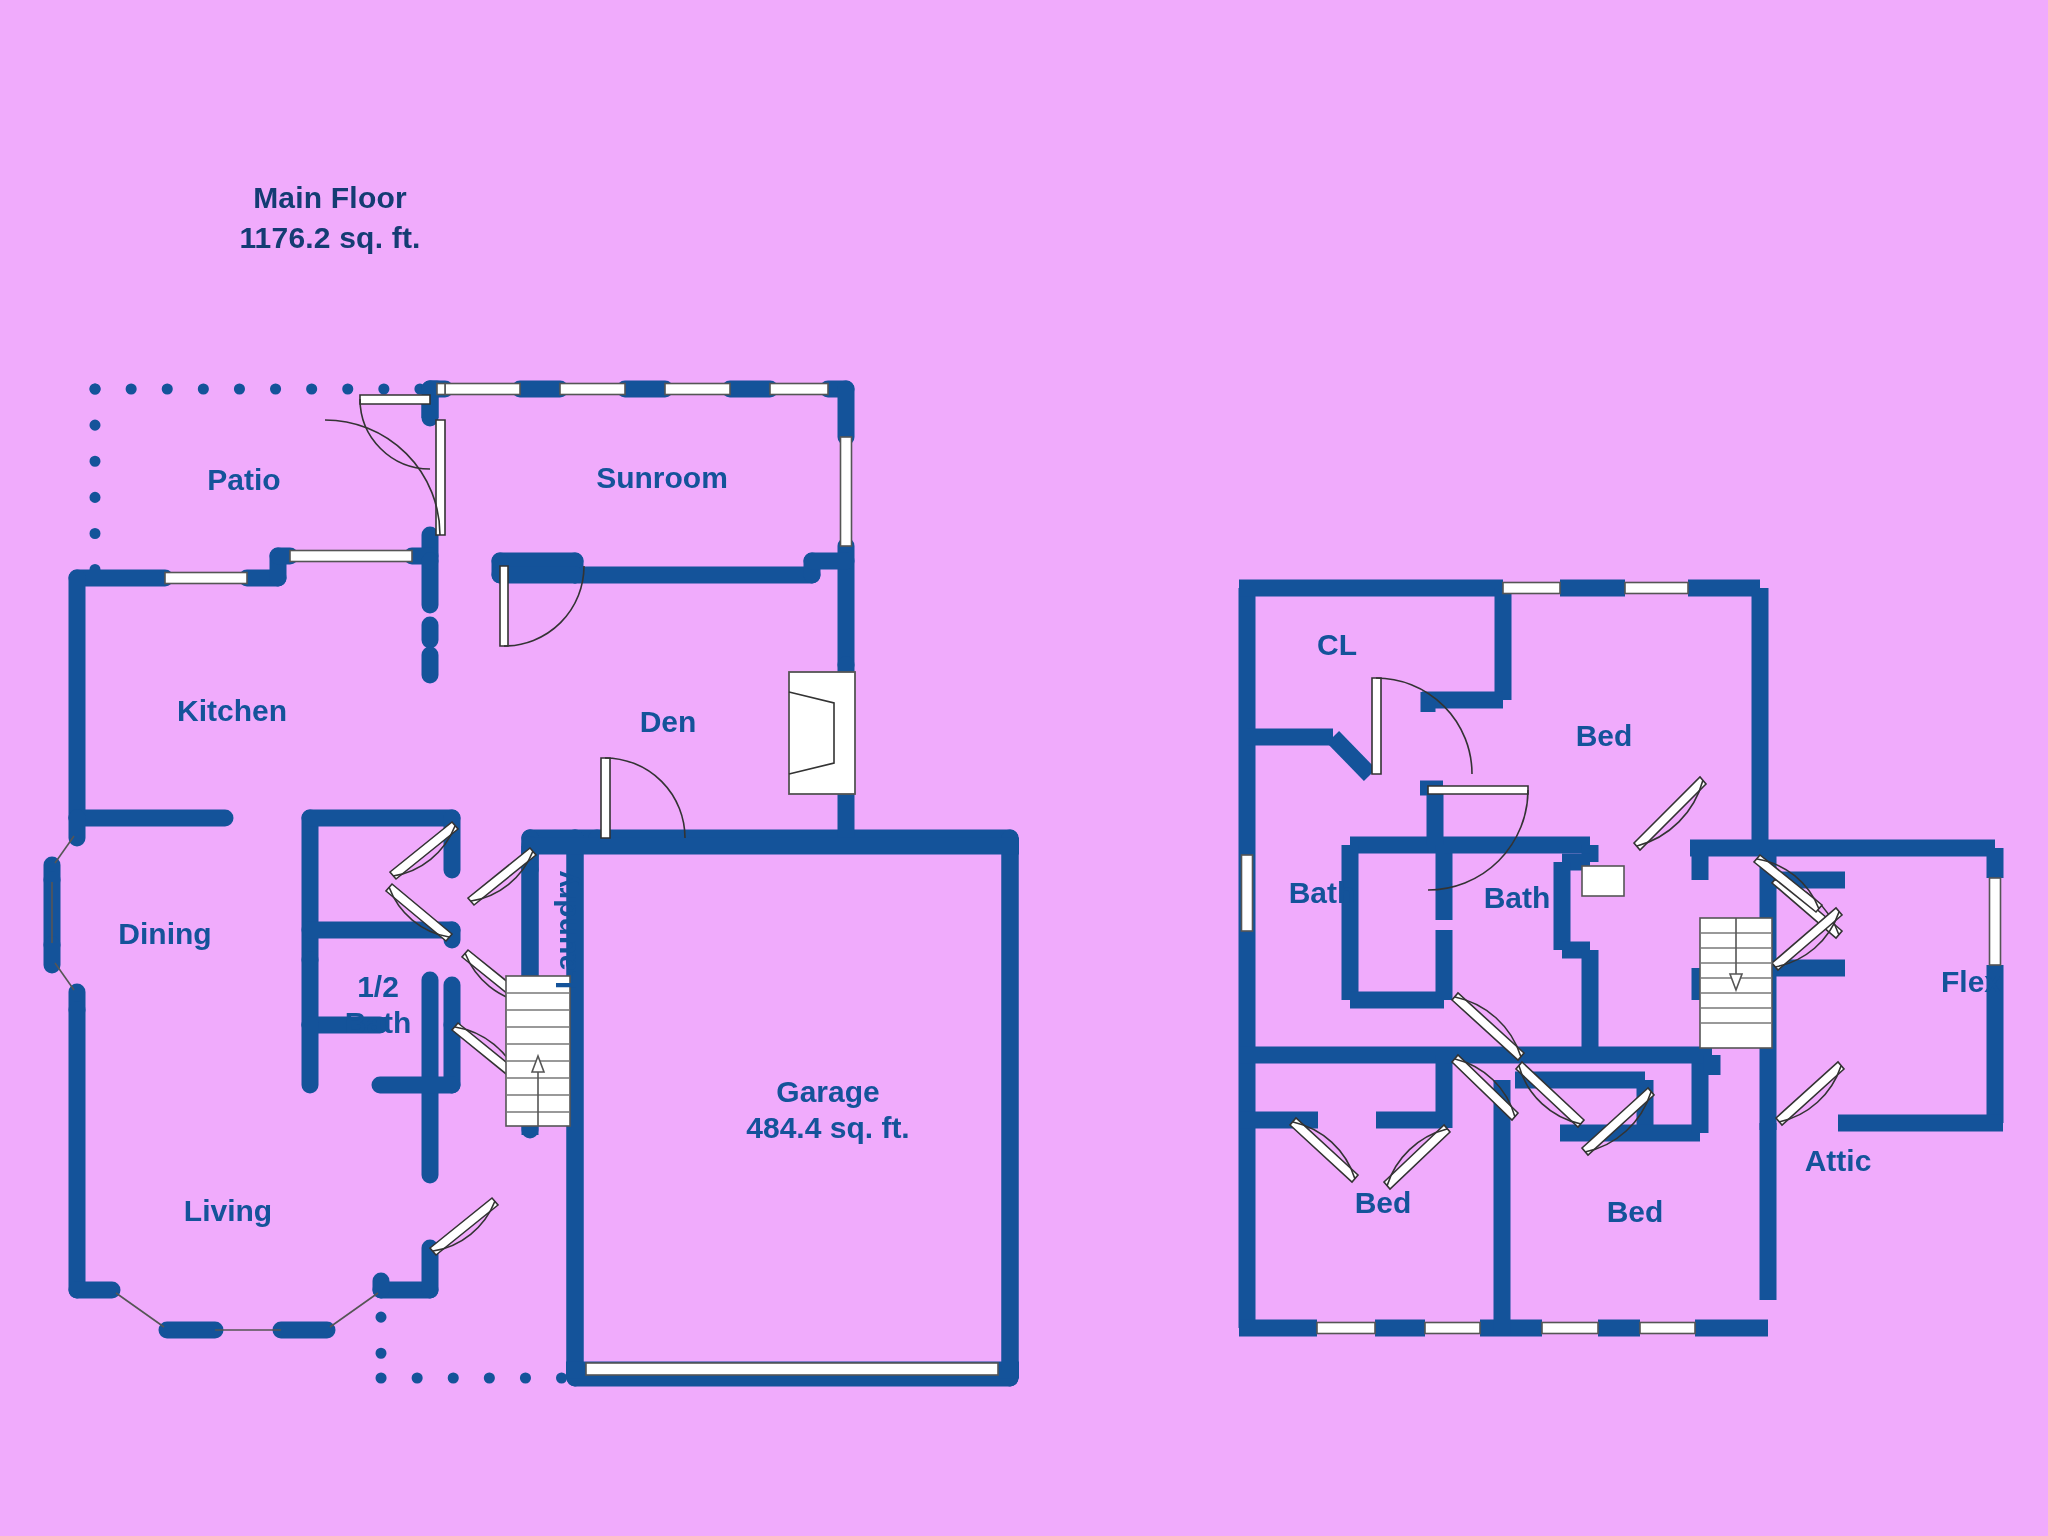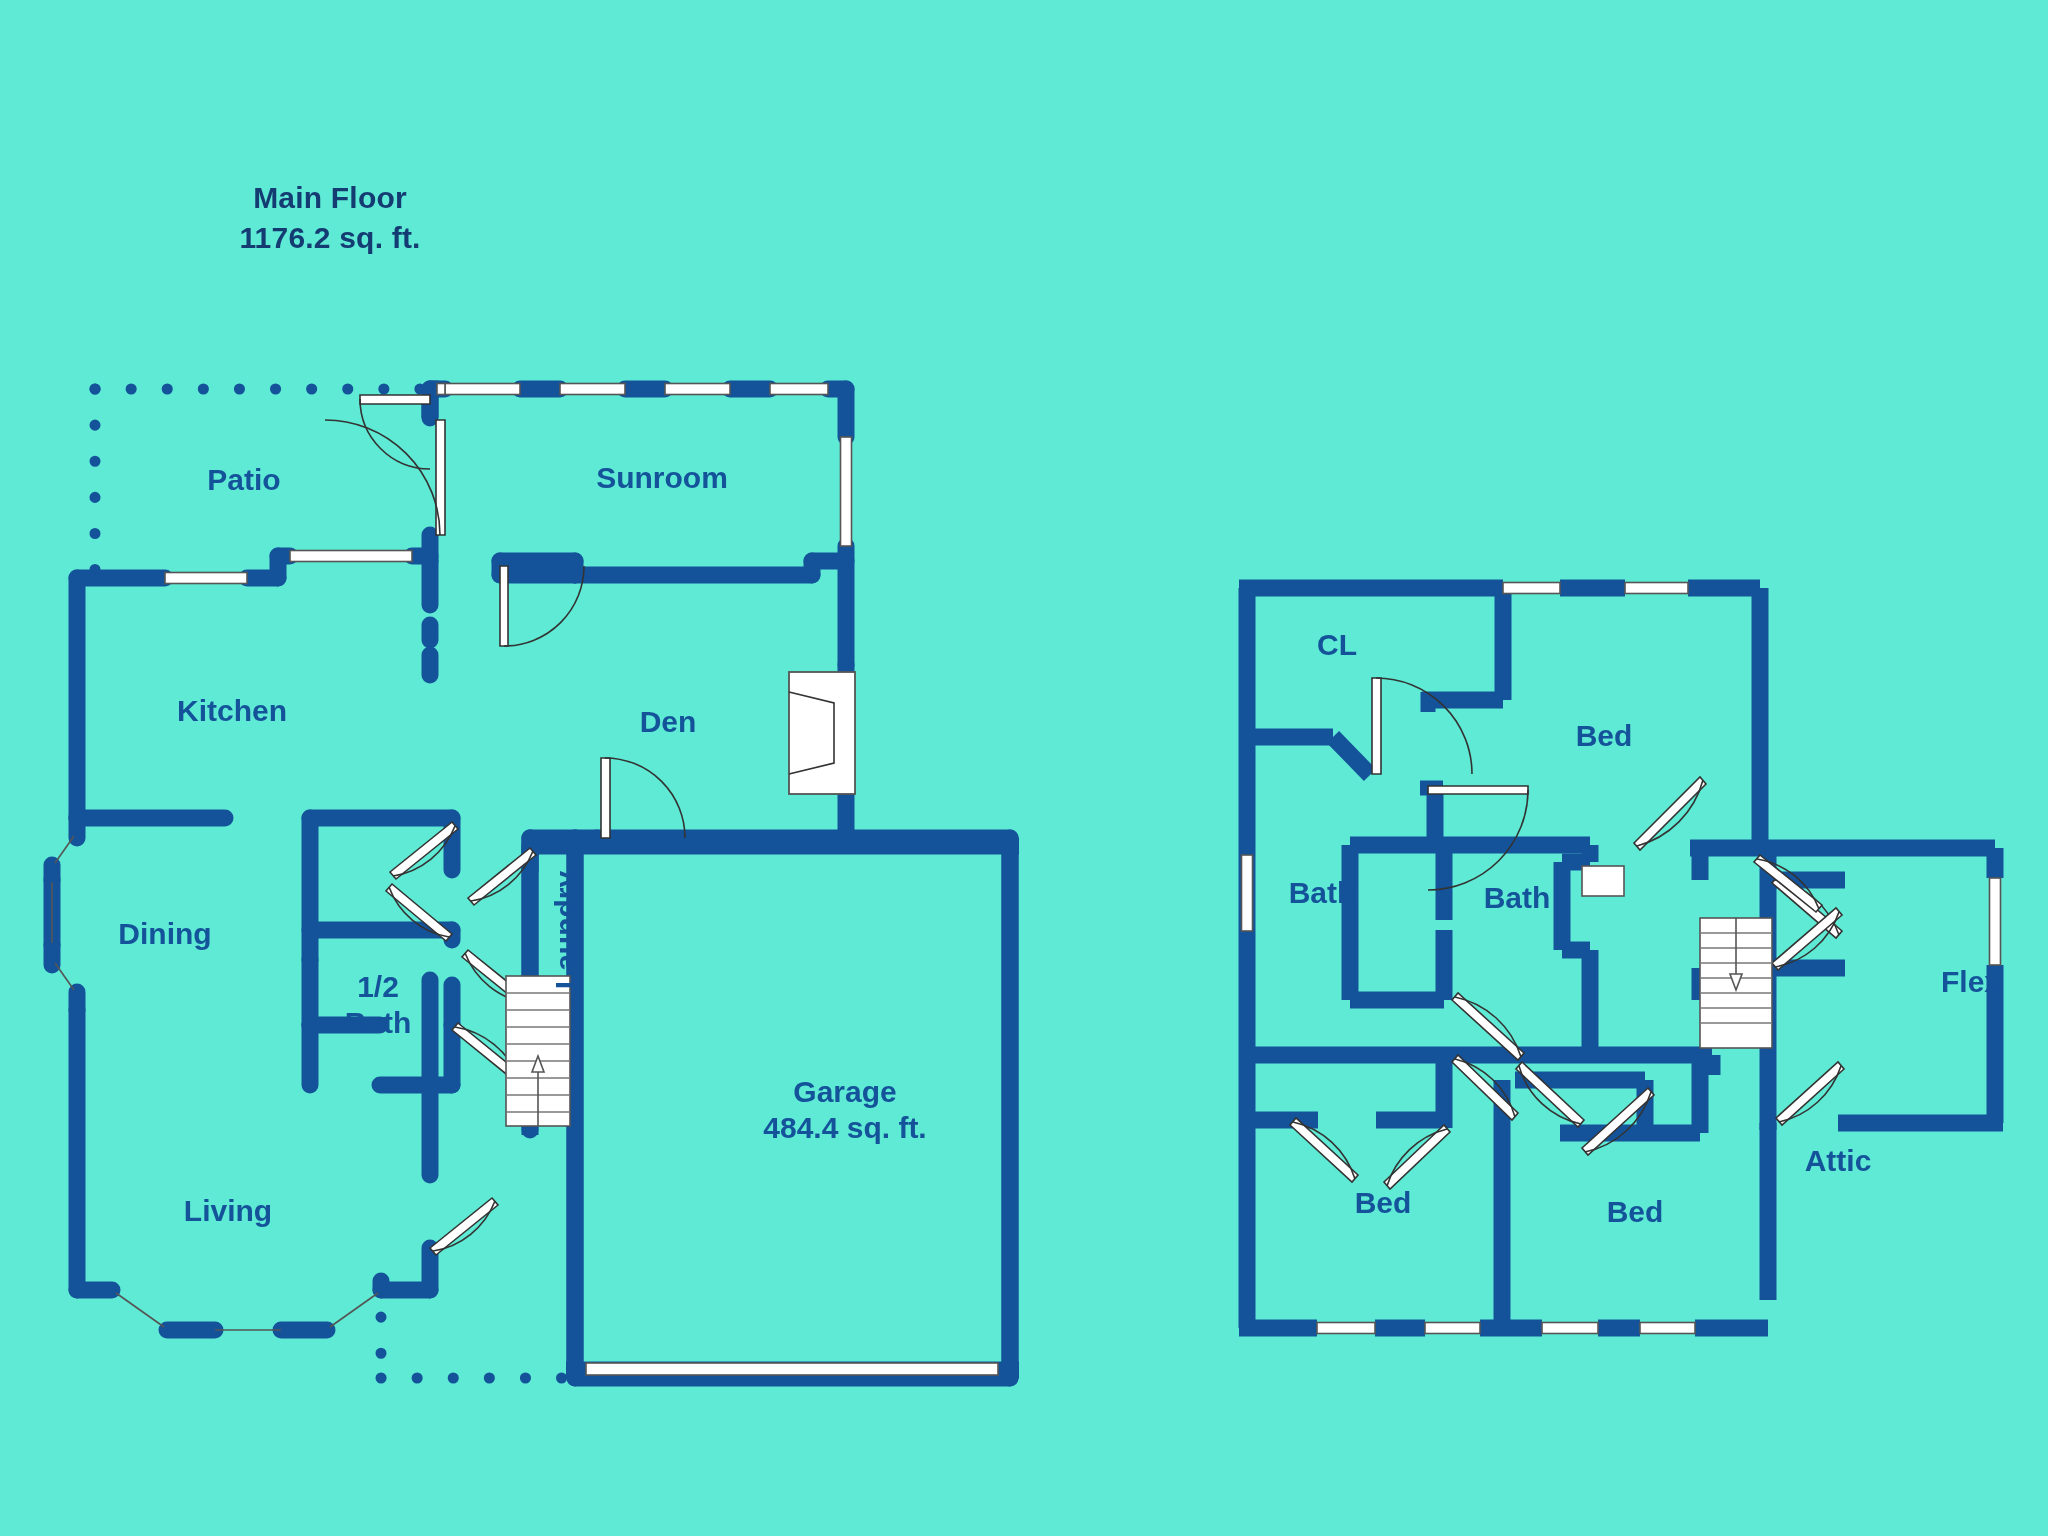--- a/index.html
+++ b/index.html
@@ -10,21 +10,21 @@
   body {
     width: 2048px;
     height: 1536px;
     overflow: hidden;
     font-family: "Liberation Sans", sans-serif;
   }
   #sheet {
     position: relative;
     width: 2048px;
     height: 1536px;
-    background: #5eead4;
+    background: #f0abfc;
   }
   svg#plan {
     position: absolute;
     left: 0; top: 0;
     width: 2048px;
     height: 1536px;
     display: block;
   }
   .wall      { stroke: #14539A; stroke-linecap: round; stroke-linejoin: round; fill: none; }
   .wall-sq   { stroke: #14539A; stroke-linecap: butt; stroke-linejoin: miter; fill: none; }
@@ -444,21 +444,21 @@
 
   <div class="room-label two" style="left:378px; top:1005px;">
     <div>1/2</div>
     <div>Bath</div>
   </div>
 
   <div class="room-label vert" style="left:566px; top:930px;">Laundry</div>
 
   <div class="room-label" style="left:228px; top:1211px;">Living</div>
 
-  <div class="room-label two" style="left:845px; top:1110px;">
+  <div class="room-label two" style="left:828px; top:1110px;">
     <div>Garage</div>
     <div>484.4 sq. ft.</div>
   </div>
 
   <div class="room-label" style="left:1337px; top:645px;">CL</div>
 
   <div class="room-label" style="left:1604px; top:736px;">Bed</div>
 
   <div class="room-label" style="left:1322px; top:893px;">Bath</div>
 

